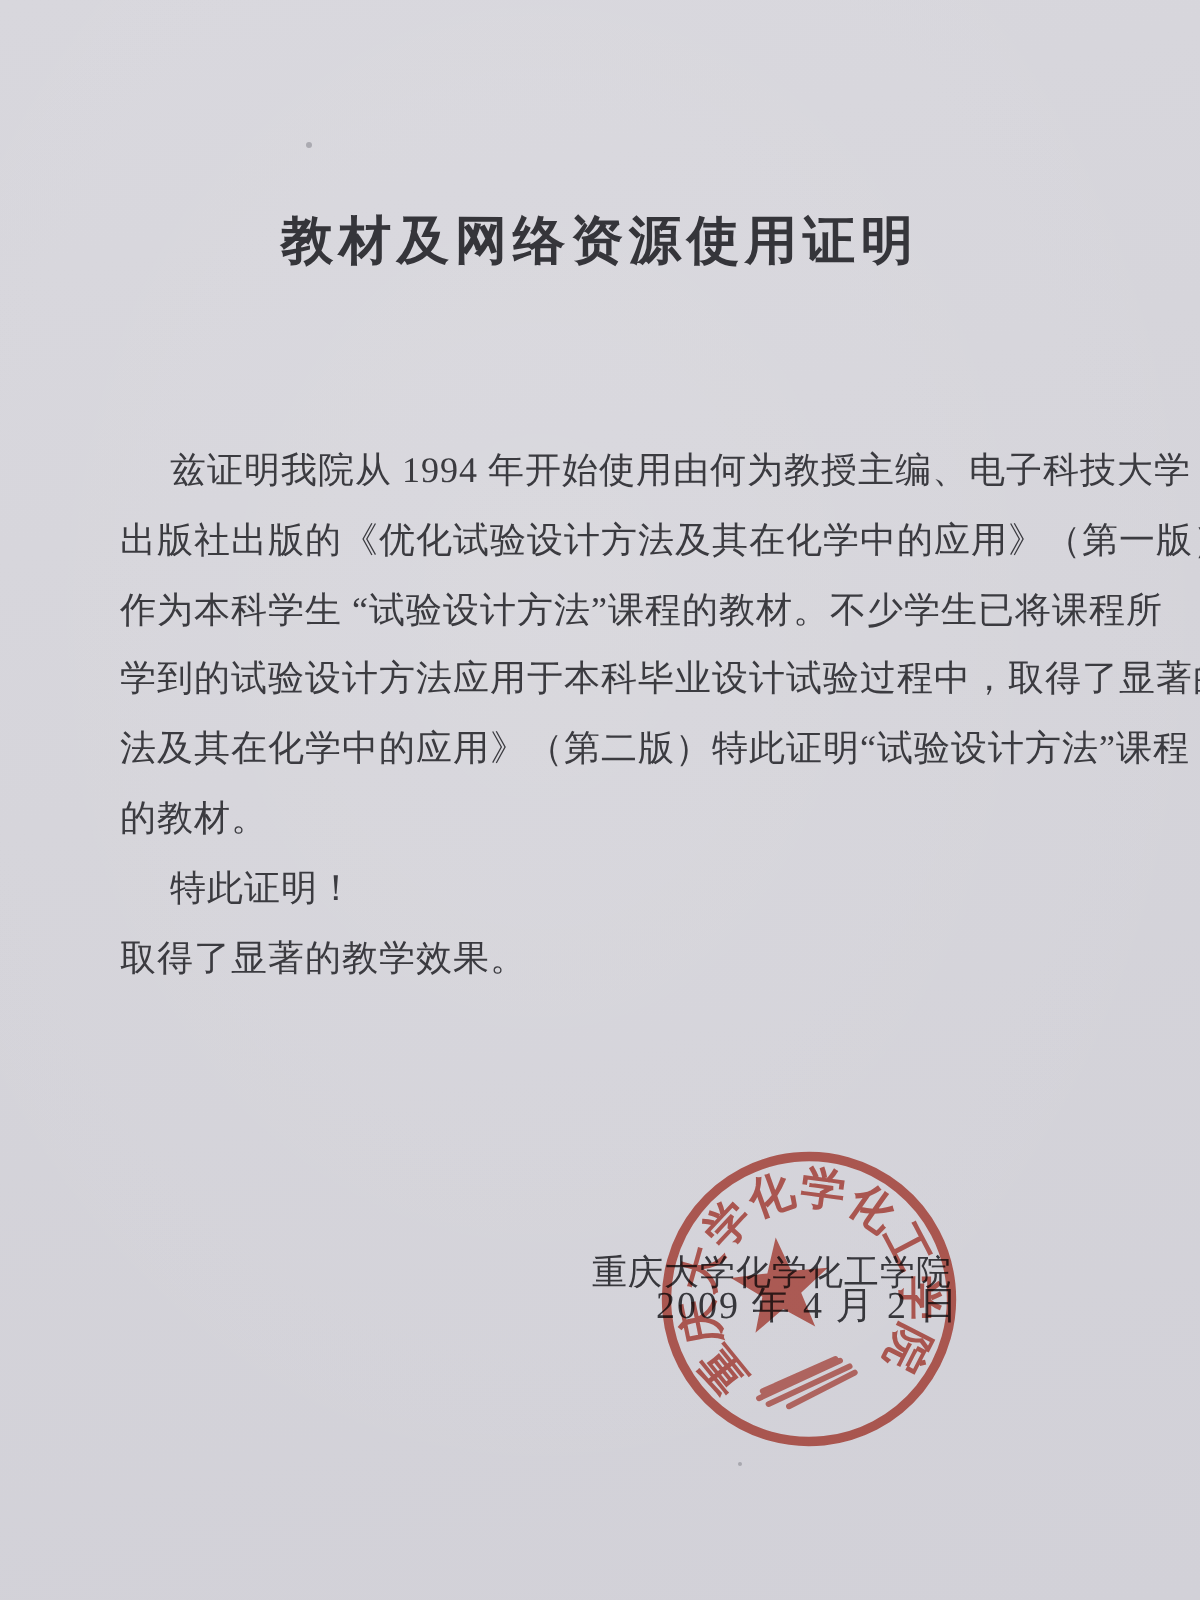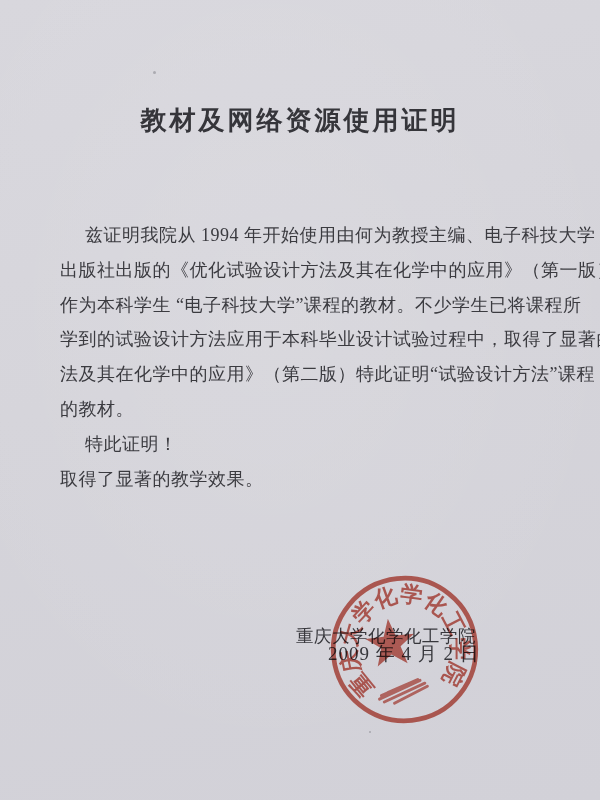--- a/index.html
+++ b/index.html
@@ -65,21 +65,21 @@
 </head>
 <body>
 
 <div class="page">
 
   <div class="doc-title">教材及网络资源使用证明</div>
 
   <div class="body-text">
     <div class="line indent">兹证明我院从 1994 年开始使用由何为教授主编、电子科技大学</div>
     <div class="line">出版社出版的《优化试验设计方法及其在化学中的应用》（第一版）</div>
-    <div class="line">作为本科学生 “电子科技大学”课程的教材。不少学生已将课程所</div>
+    <div class="line">作为本科学生 “试验设计方法”课程的教材。不少学生已将课程所</div>
     <div class="line">学到的试验设计方法应用于本科毕业设计试验过程中，取得了显著的</div>
     <div class="line">法及其在化学中的应用》（第二版）特此证明“试验设计方法”课程</div>
     <div class="line">的教材。</div>
     <div class="line indent">特此证明！</div>
     <div class="line">取得了显著的教学效果。</div>
   </div>
 
   <div class="sig-org">重庆大学化学化工学院</div>
   <div class="sig-date">2009 年 4 月 2 日</div>
 

